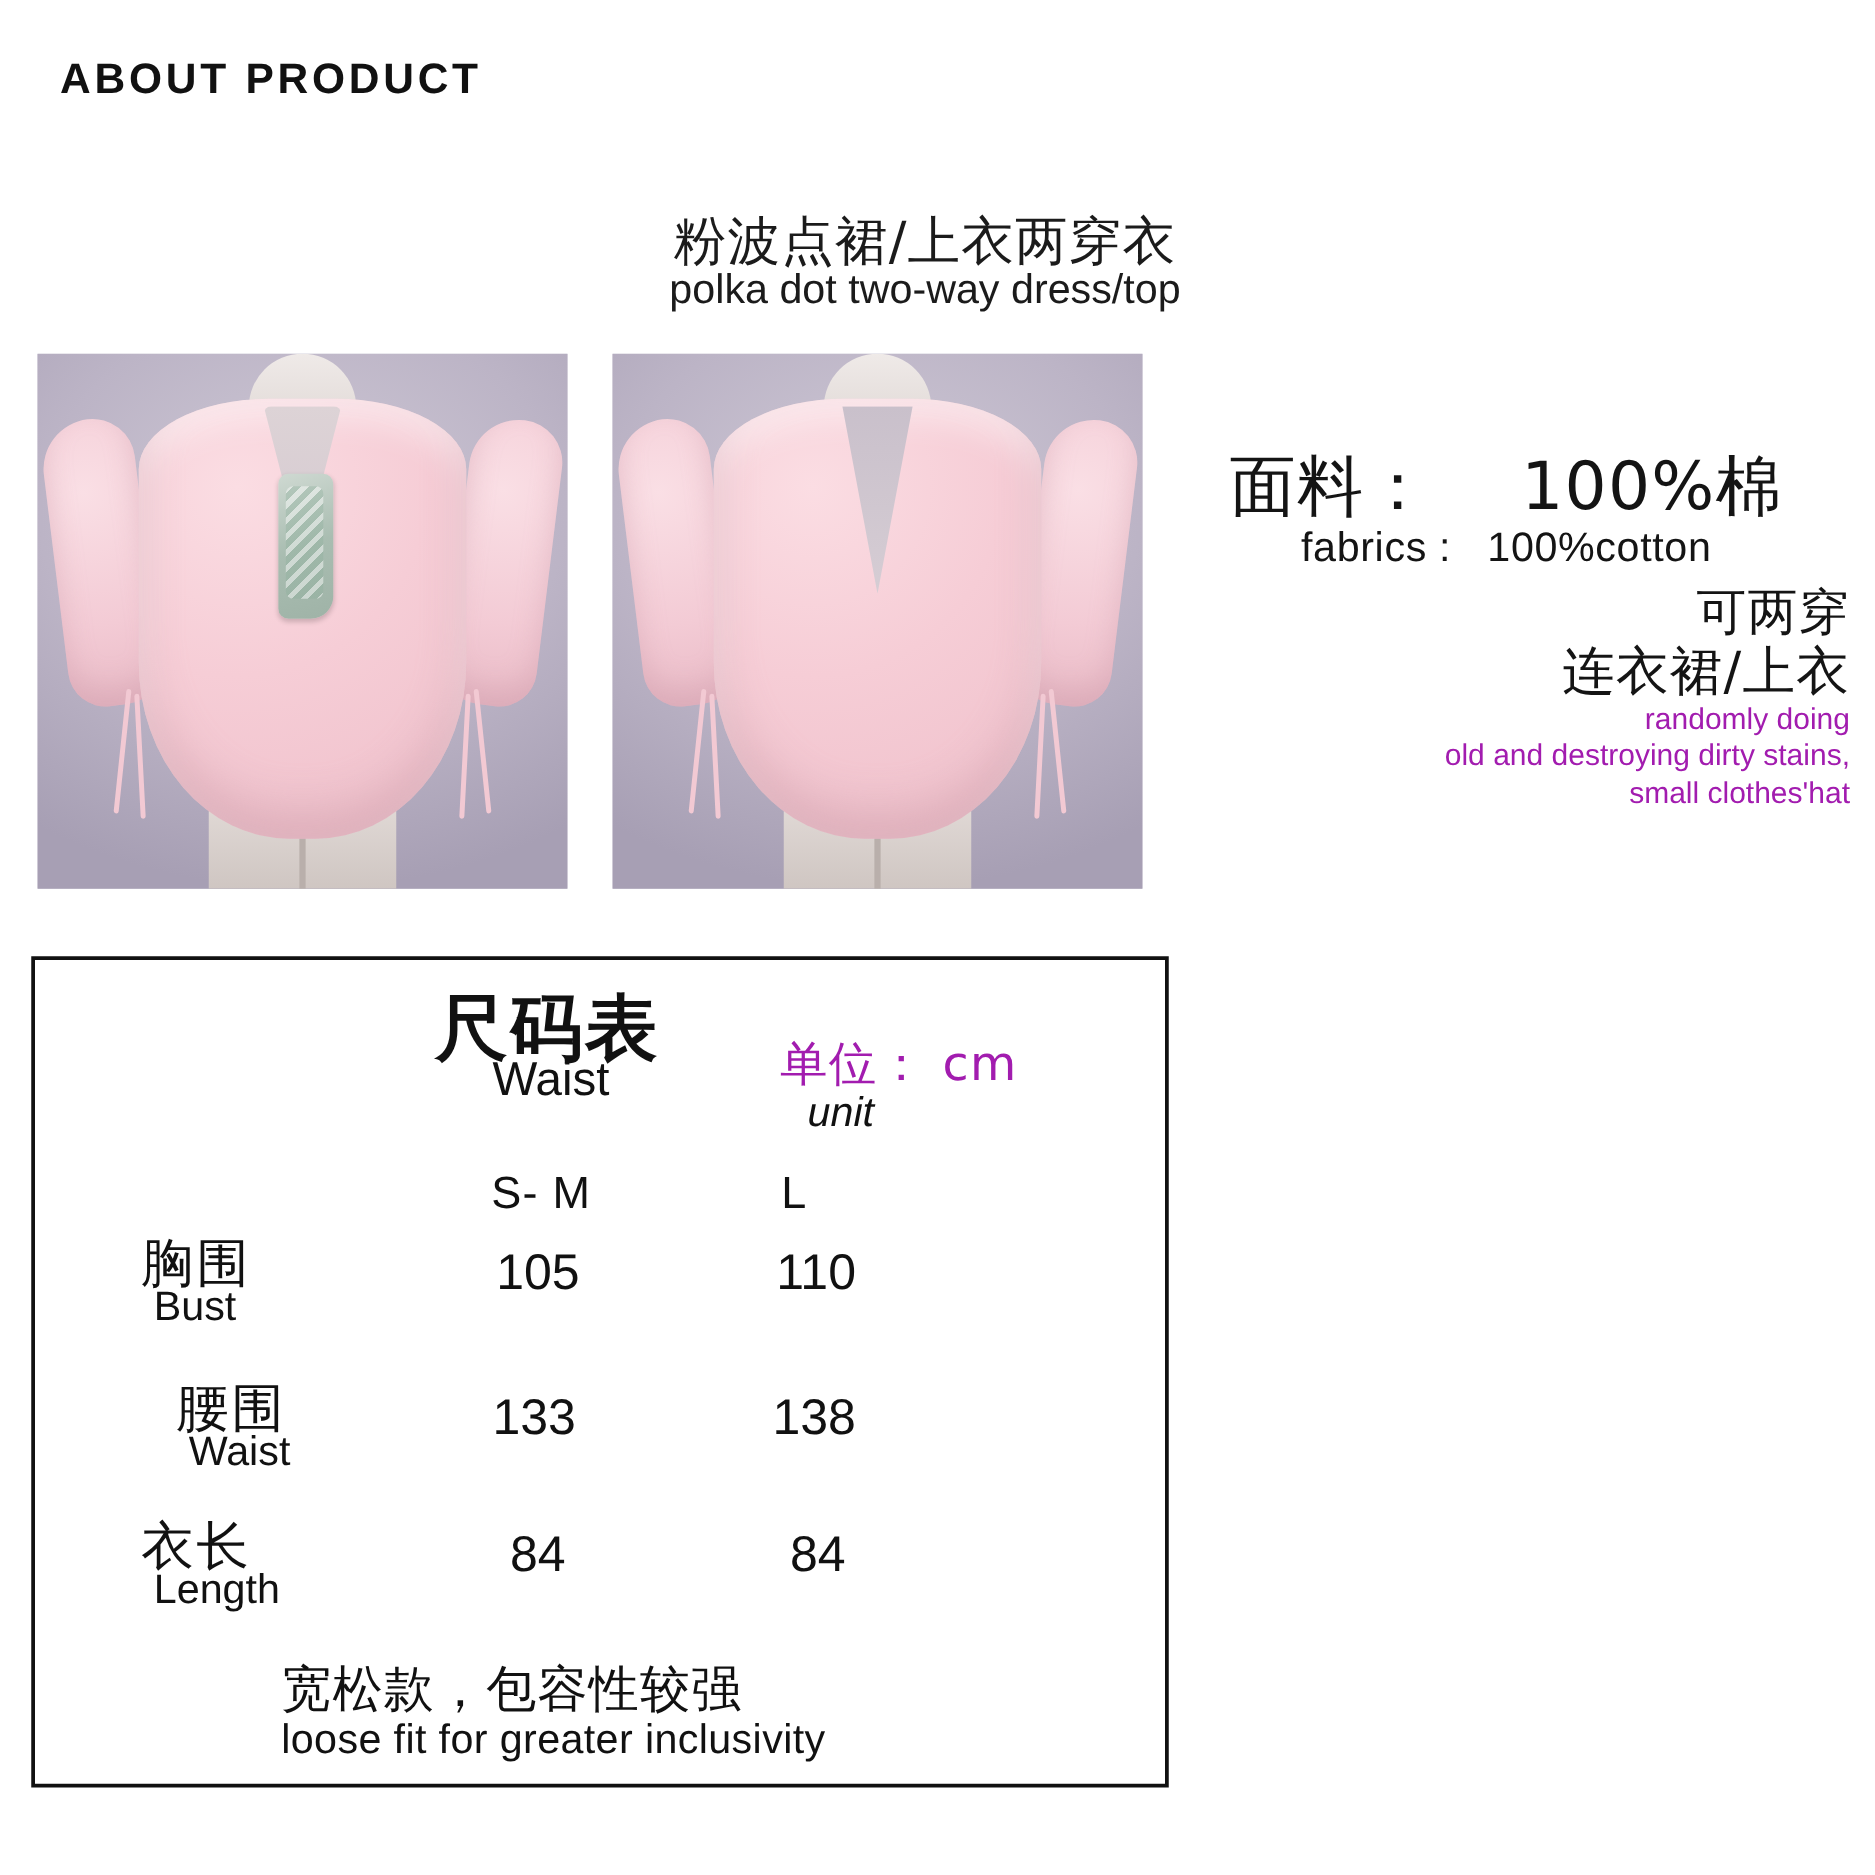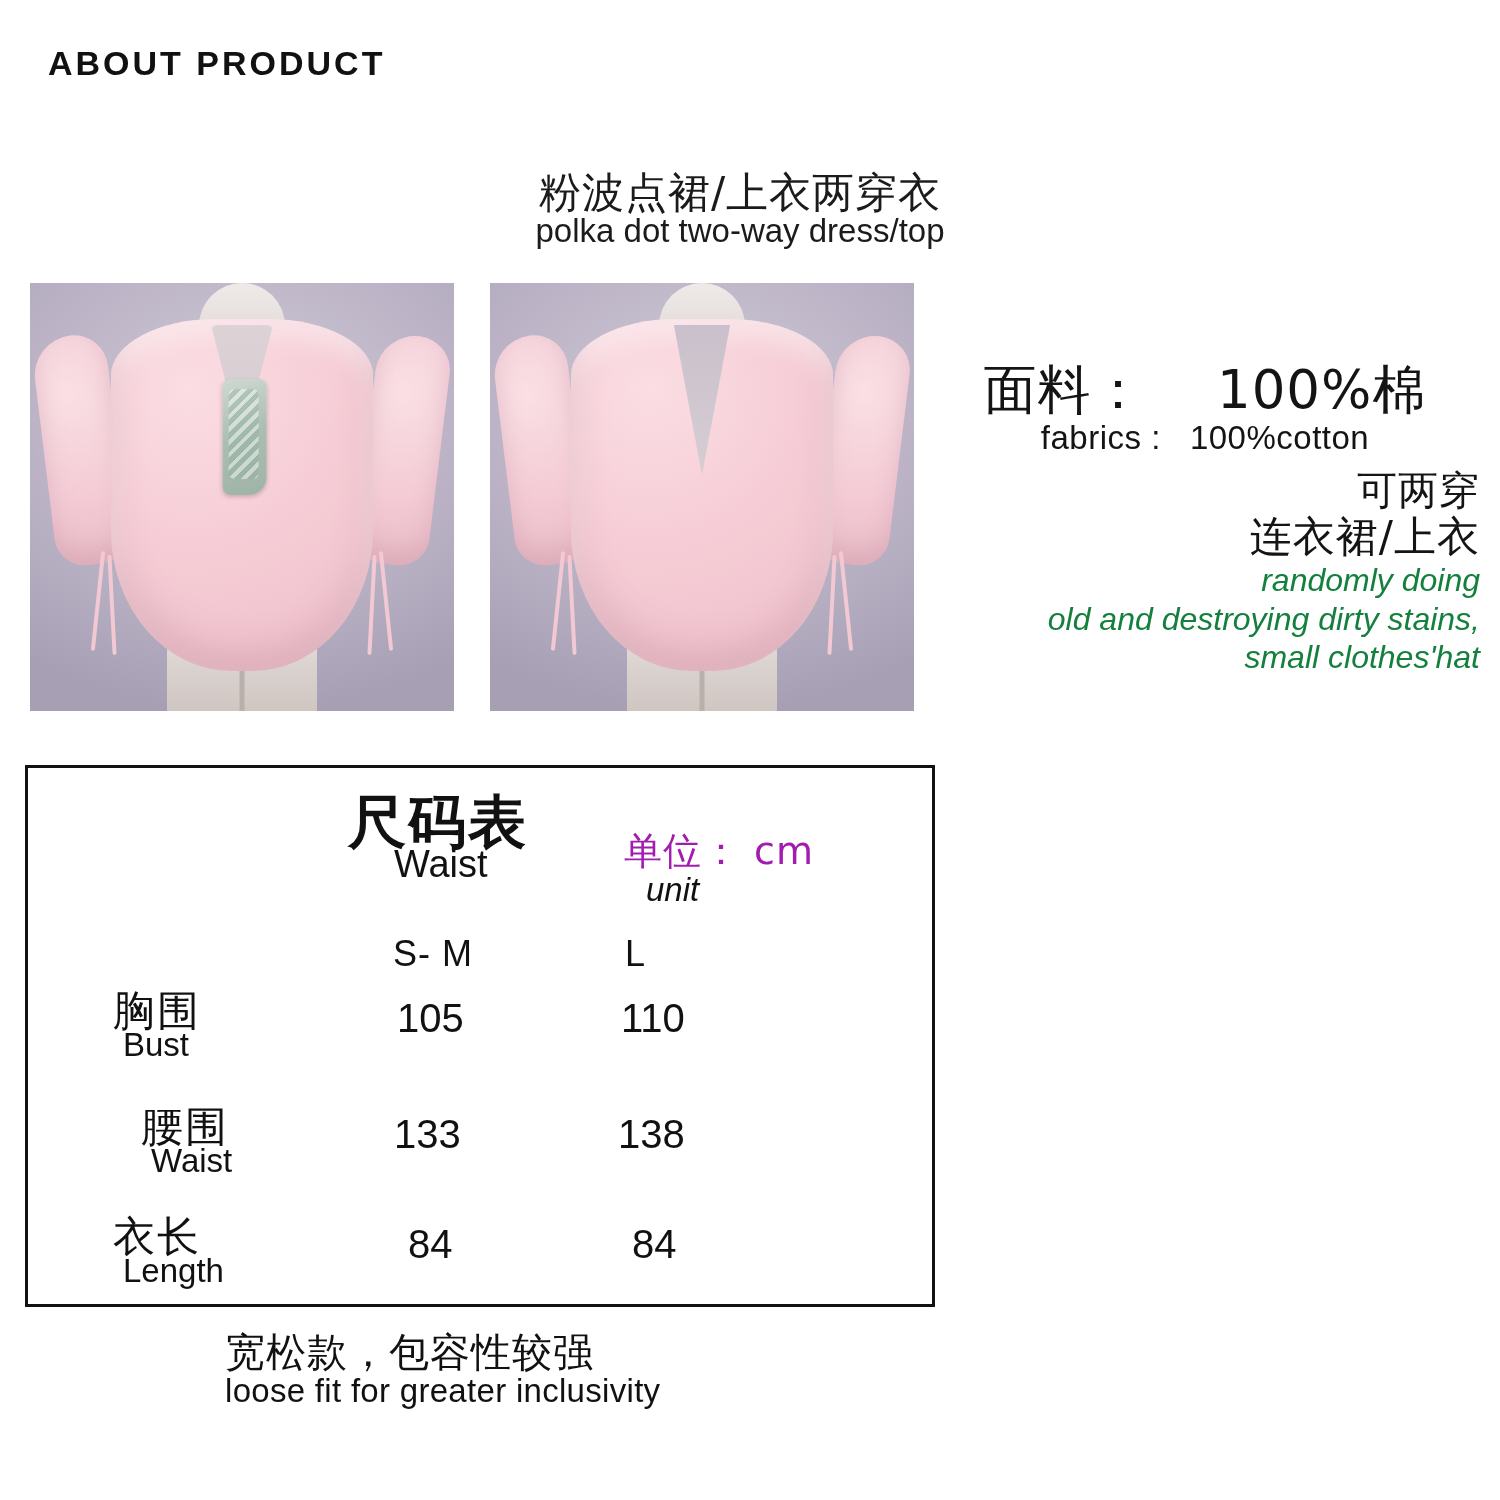--- a/index.html
+++ b/index.html
@@ -229,34 +229,33 @@
     color: #141414;
   }
   .twoway-cn2 {
     font-size: 42px;
     font-family: "DejaVu Sans", sans-serif;
     letter-spacing: 1px;
     line-height: 1.12;
     color: #141414;
   }
   .twoway-en {
-    font-size: 32px;
+    font-size: 24px;
     line-height: 1.15;
-    color: #15803d;
+    color: #a21caf;
     margin-top: 2px;
-    font-style: italic;
   }
 
   
   .size-table {
     position: absolute;
     left: 25px;
     top: 765px;
     width: 910px;
-    height: 542px;
+    height: 665px;
     border: 3px solid #111;
     box-sizing: border-box;
     background: #fff;
   }
   .st-title {
     position: absolute;
     left: 320px;
     top: 25px;
   }
   .st-title-cn {

